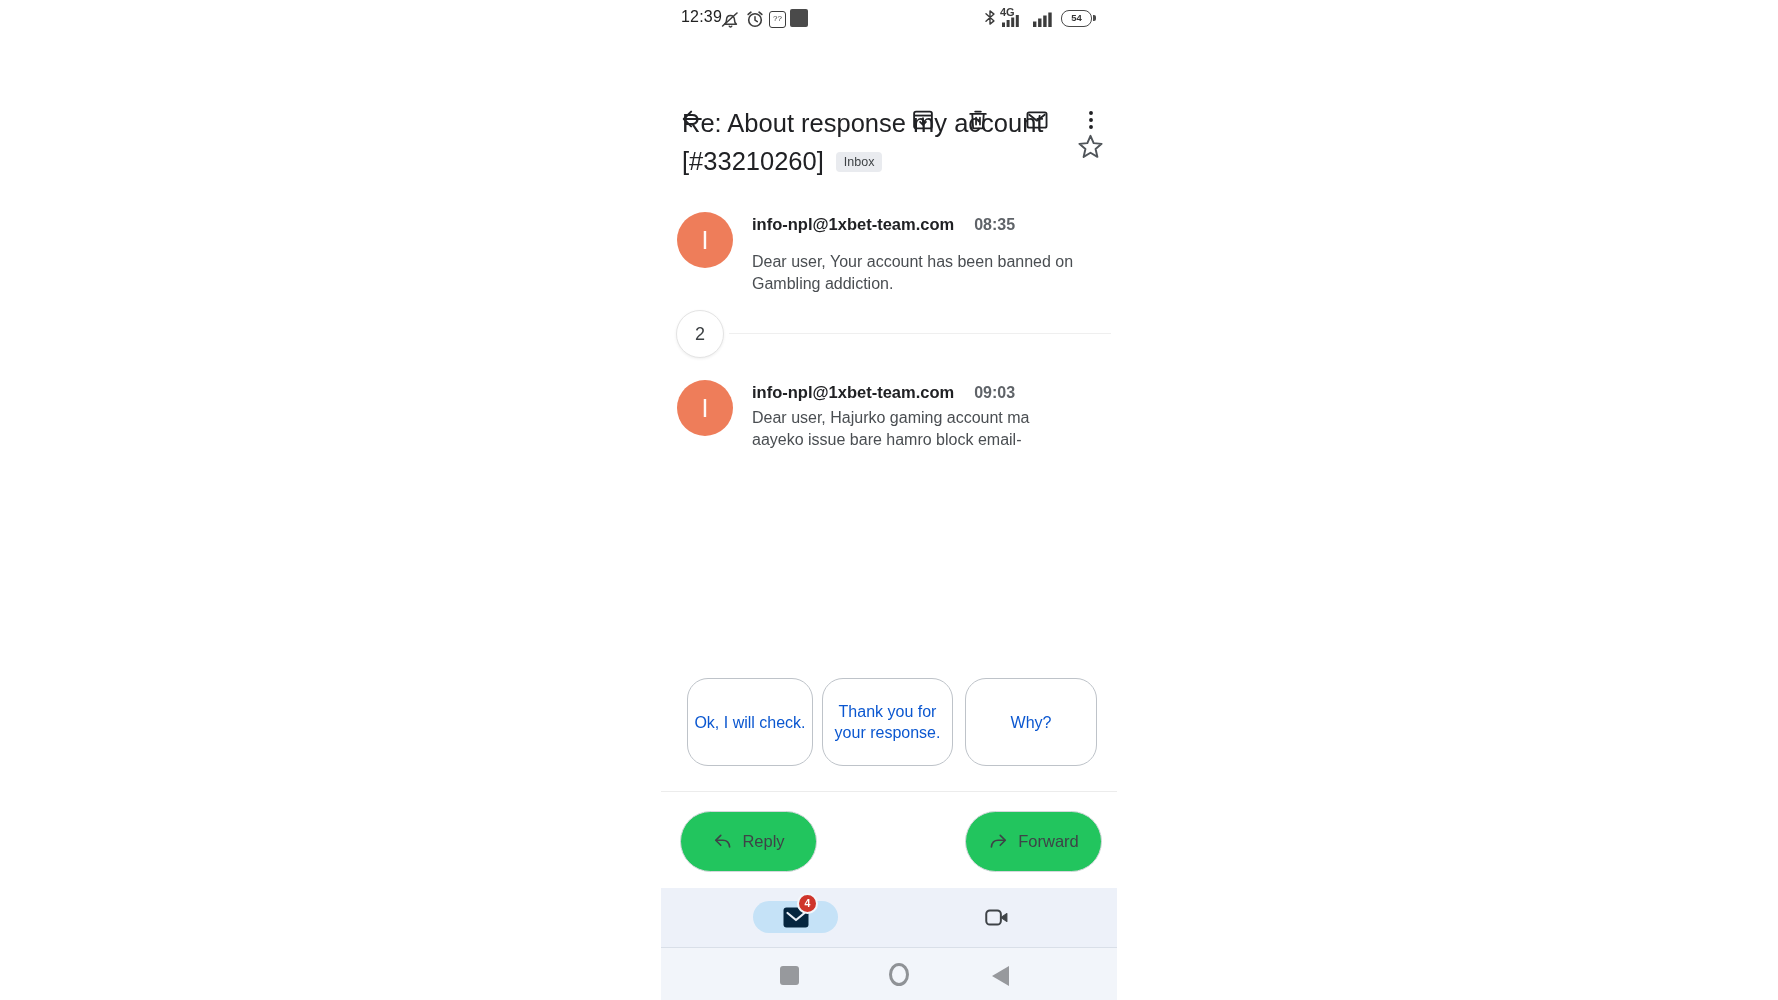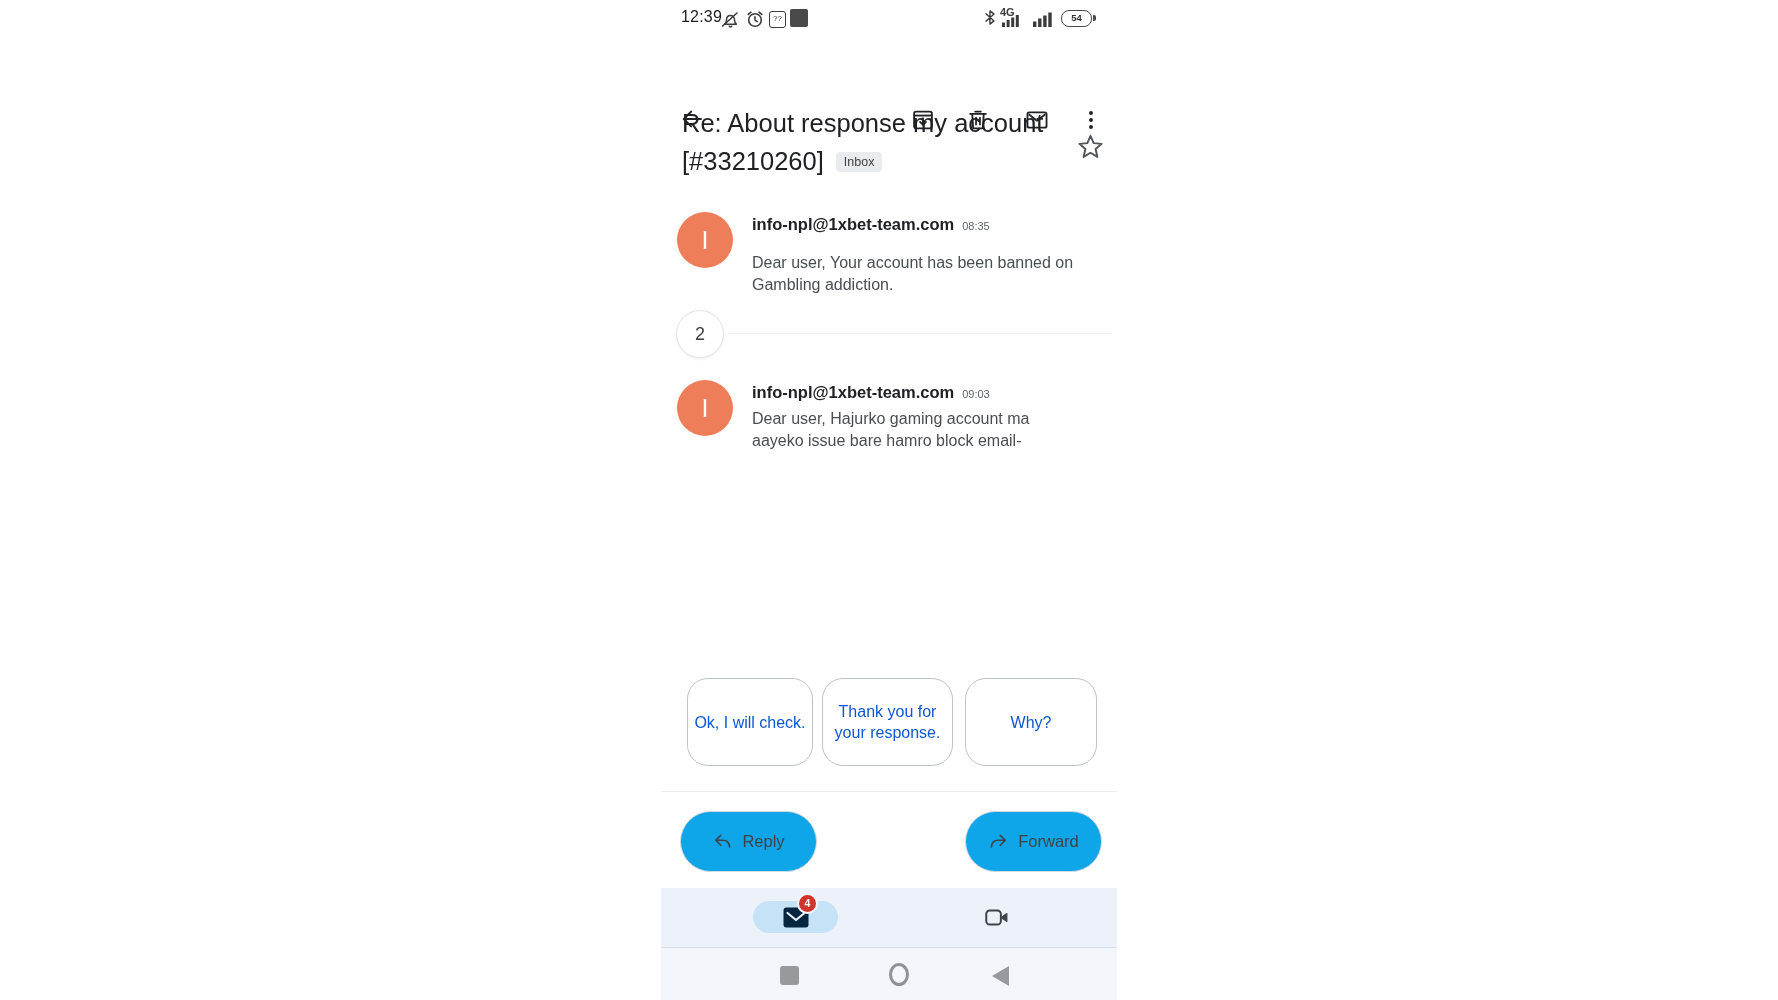--- a/index.html
+++ b/index.html
@@ -42,40 +42,40 @@
            line-height:18px;padding:1px 8px;border-radius:4px;vertical-align:4px;font-weight:400;}
   .star{position:absolute;left:415px;top:132px;width:29px;height:29px;cursor:pointer;}
 
   
   .msg{position:absolute;left:16px;width:424px;cursor:pointer;}
   .msg1{top:212px;} .msg2{top:380px;}
   .avatar{position:absolute;left:0;top:0;width:56px;height:56px;border-radius:50%;background:#ee7d5a;
           color:rgba(255,255,255,.96);font-size:25px;font-weight:400;text-align:center;line-height:56px;}
   .msg .content{margin-left:75px;padding-top:2px;}
   .sender-row{font-size:16.5px;line-height:20px;color:#202124;font-weight:700;white-space:nowrap;}
-  .msg-time{font-size:11px;color:#5f6368;font-weight:400;margin-left:8px;}
+  .msg-time{font-size:16px;color:#5f6368;font-weight:700;margin-left:20px;}
   .snippet{margin-top:4px;font-size:16px;line-height:21.5px;color:#4a4e52;}
   .msg1 .snippet{width:348px;margin-top:16px;} .msg2 .snippet{width:300px;}
 
   
   .collapsed-line{position:absolute;left:68px;right:6px;top:333px;height:1px;background:#efefef;}
   .collapsed-badge{position:absolute;left:15px;top:310px;width:46px;height:46px;border-radius:50%;
           background:#fff;border:1px solid #e4e4e4;box-shadow:0 1px 3px rgba(0,0,0,.07);
           font-size:18px;color:#3c4043;text-align:center;line-height:46px;cursor:pointer;}
 
   
   .chip{position:absolute;top:678px;height:88px;border:1.4px solid #bec3c9;border-radius:21px;background:#fff;
         display:flex;align-items:center;justify-content:center;text-align:center;color:#0b57d0;
         font-size:16px;line-height:21px;padding:0 6px;box-sizing:border-box;cursor:pointer;}
   .chip1{left:26px;width:126px;} .chip2{left:161px;width:131px;} .chip3{left:304px;width:132px;}
 
   .divider{position:absolute;left:0;top:791px;width:456px;height:1px;background:#ececec;}
 
   
-  .action{position:absolute;top:811px;height:61px;border:1px solid #d5d8dc;border-radius:31px;background:#0ea5e9;
+  .action{position:absolute;top:811px;height:61px;border:1px solid #d5d8dc;border-radius:31px;background:#22c55e;
         display:flex;align-items:center;justify-content:center;gap:9px;color:#3e4347;font-size:16.5px;
         font-weight:500;box-sizing:border-box;cursor:pointer;}
   .act-reply{left:19px;width:137px;} .act-replyall{left:167px;width:135px;} .act-forward{left:304px;width:137px;}
 
   
   .appbar{position:absolute;left:0;top:888px;width:456px;height:59px;background:#edf1f9;}
   .appbar-divider{position:absolute;left:0;top:947px;width:456px;height:1px;background:#d9dfe8;}
   .navbar{position:absolute;left:0;top:948px;width:456px;height:52px;background:#f2f5fa;}
 
   .mail-tab{position:absolute;left:92px;top:13px;width:85px;height:32px;border-radius:16px;background:#c5e2f7;

